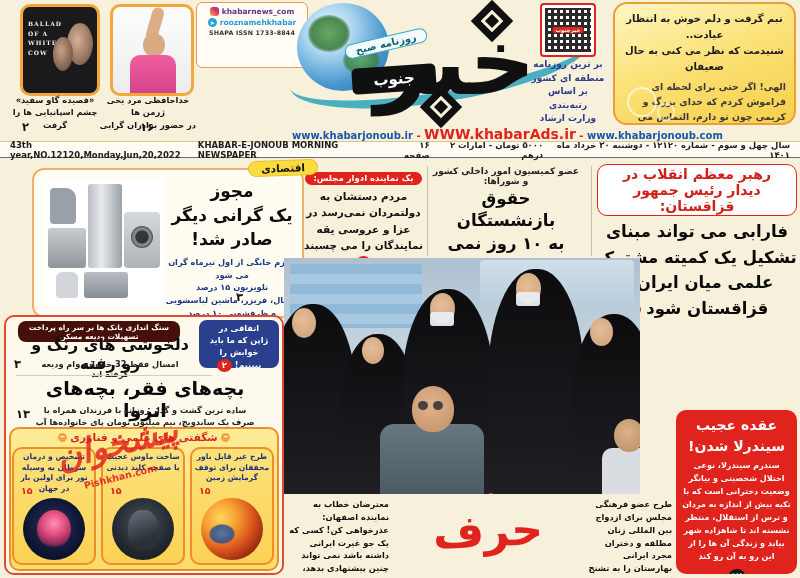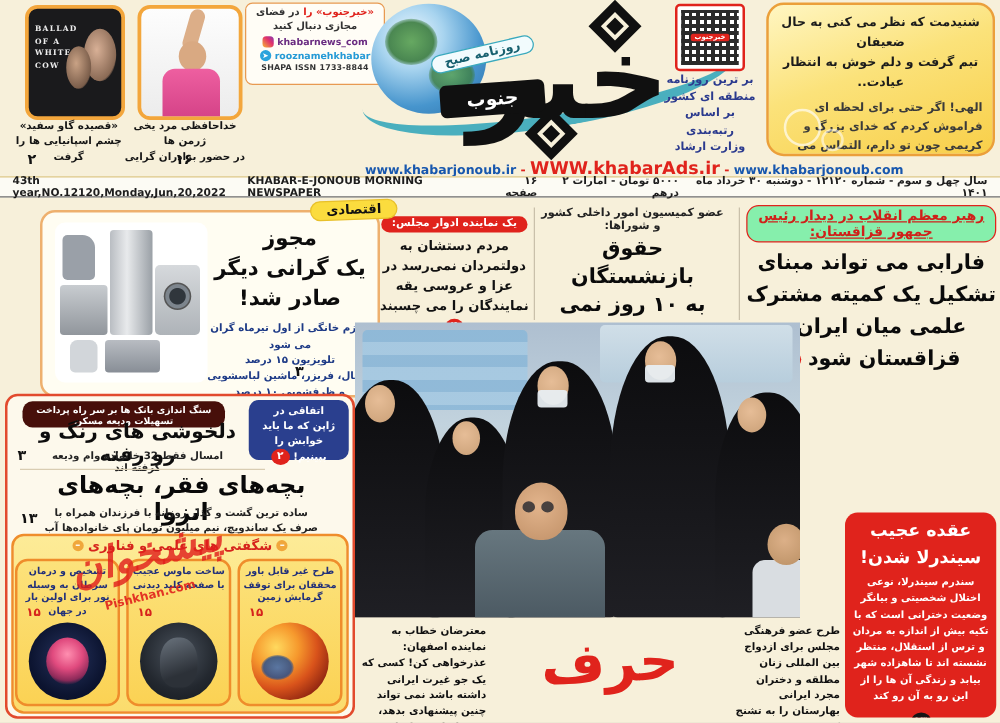--- a/index.html
+++ b/index.html
@@ -142,22 +142,22 @@
   .dep-body{margin-top:3px;font-size:10.5px;font-weight:bold;direction:rtl;line-height:1.55;color:#111;}
 
   .pension{left:430px;top:166px;width:152px;text-align:center;}
   .pen-kicker{font-size:9px;font-weight:bold;direction:rtl;color:#222;}
   .pen-head{margin-top:2px;font-size:16.5px;font-weight:bold;direction:rtl;line-height:1.35;
         color:#0a0a0a;white-space:pre-line;}
   .pen-sub{margin-top:3px;font-size:8.8px;font-weight:bold;direction:rtl;color:#7e120c;line-height:1.5;
         white-space:pre-line;}
 
   .lead{left:597px;top:164px;width:200px;text-align:center;}
-  .lead-kicker{display:inline-block;border:1.2px solid #e0231c;color:#d0201a;background:#86efac;
-        font-size:11px;font-weight:bold;padding:1px 7px;border-radius:10px;direction:rtl;text-decoration:underline;}
+  .lead-kicker{display:inline-block;border:1.2px solid #e0231c;color:#d0201a;background:#ffffff;
+        font-size:14px;font-weight:bold;padding:1px 7px;border-radius:10px;direction:rtl;}
   .lead-head{margin-top:3px;font-size:16.5px;font-weight:bold;direction:rtl;line-height:1.55;color:#0a0a0a;}
 
   
   .photo{left:284px;top:258px;width:356px;height:236px;overflow:hidden;
         background:linear-gradient(180deg,#aebfd0 0%,#c2d3de 35%,#cfc9bc 70%,#b9b2a4 100%);}
   .ph-screen1{position:absolute;left:6px;top:6px;width:132px;height:64px;border-radius:4px;opacity:.9;
         background:repeating-linear-gradient(180deg,#8cb8d8 0 10px,#a5c9e2 10px 20px);}
   .ph-screen2{position:absolute;left:196px;top:2px;width:154px;height:46px;border-radius:4px;opacity:.85;
         background:linear-gradient(#d6e4ec,#b7cedd);}
   .pf{position:absolute;bottom:0;background:linear-gradient(#0c0c0e,#1f1f24);border-radius:48% 48% 6px 6px;}
@@ -276,24 +276,20 @@
   <div class="abs wrestler-card">
     <div class="w-arm"></div>
     <div class="w-head"></div>
     <div class="w-torso"></div>
   </div>
   <div class="abs cardcap wrestler-caption">خداحافظی مرد یخی ژرمن ها
 در حضور برادران گرایی</div>
   <div class="abs pnum wrestler-page">۱۶</div>
 
   <div class="abs follow">
-    <div class="follow-title">
-      <span class="follow-brand">«خبرجنوب» را</span>
-      <span class="follow-rest">در فضای مجازی دنبال کنید</span>
-    </div>
     <div class="social-pill insta">
       <span class="insta-icon"></span>
       <span>khabarnews_com</span>
     </div>
     <div class="social-pill tg">
       <span class="tg-icon">➤</span>
       <span>rooznamehkhabar</span>
     </div>
     <div class="issn">SHAPA ISSN 1733-8844</div>
   </div>
@@ -310,22 +306,22 @@
     <div class="qr-pattern"></div>
     <div class="qr-label">خبرجنوب</div>
   </div>
   <div class="abs ranking pre">بر ترین روزنامه
 منطقه ای کشور
 بر اساس
 رتبه‌بندی
 وزارت ارشاد</div>
 
   <div class="abs prayer">
+    <div class="prayer-verse">تبم گرفت و دلم خوش به انتظار عیادت..</div>
     <div class="prayer-verse">شنیدمت که نظر می کنی به حال ضعیفان</div>
-    <div class="prayer-verse">تبم گرفت و دلم خوش به انتظار عیادت..</div>
     <div class="prayer-body">الهی! اگر حتی برای لحظه ای فراموش کردم که خدای بزرگ و کریمی چون تو دارم، التماس می کنم که هرگز مرا به حال خود تنها مگذاری چرا که بنده کوچک و ضعیفی داری.</div>
   </div>
 
   <div class="abs websites">
     <span class="site-blue">www.khabarjonoub.ir</span><span class="site-sep"> - </span><span class="site-red">WWW.khabarAds.ir</span><span class="site-sep"> - </span><span class="site-blue">www.khabarjonoub.com</span>
   </div>
 
   <div class="abs dateline">
     <span class="dl-en">43th year,NO.12120,Monday,Jun,20,2022</span>
     <span class="dl-en">KHABAR-E-JONOUB MORNING NEWSPAPER</span>

